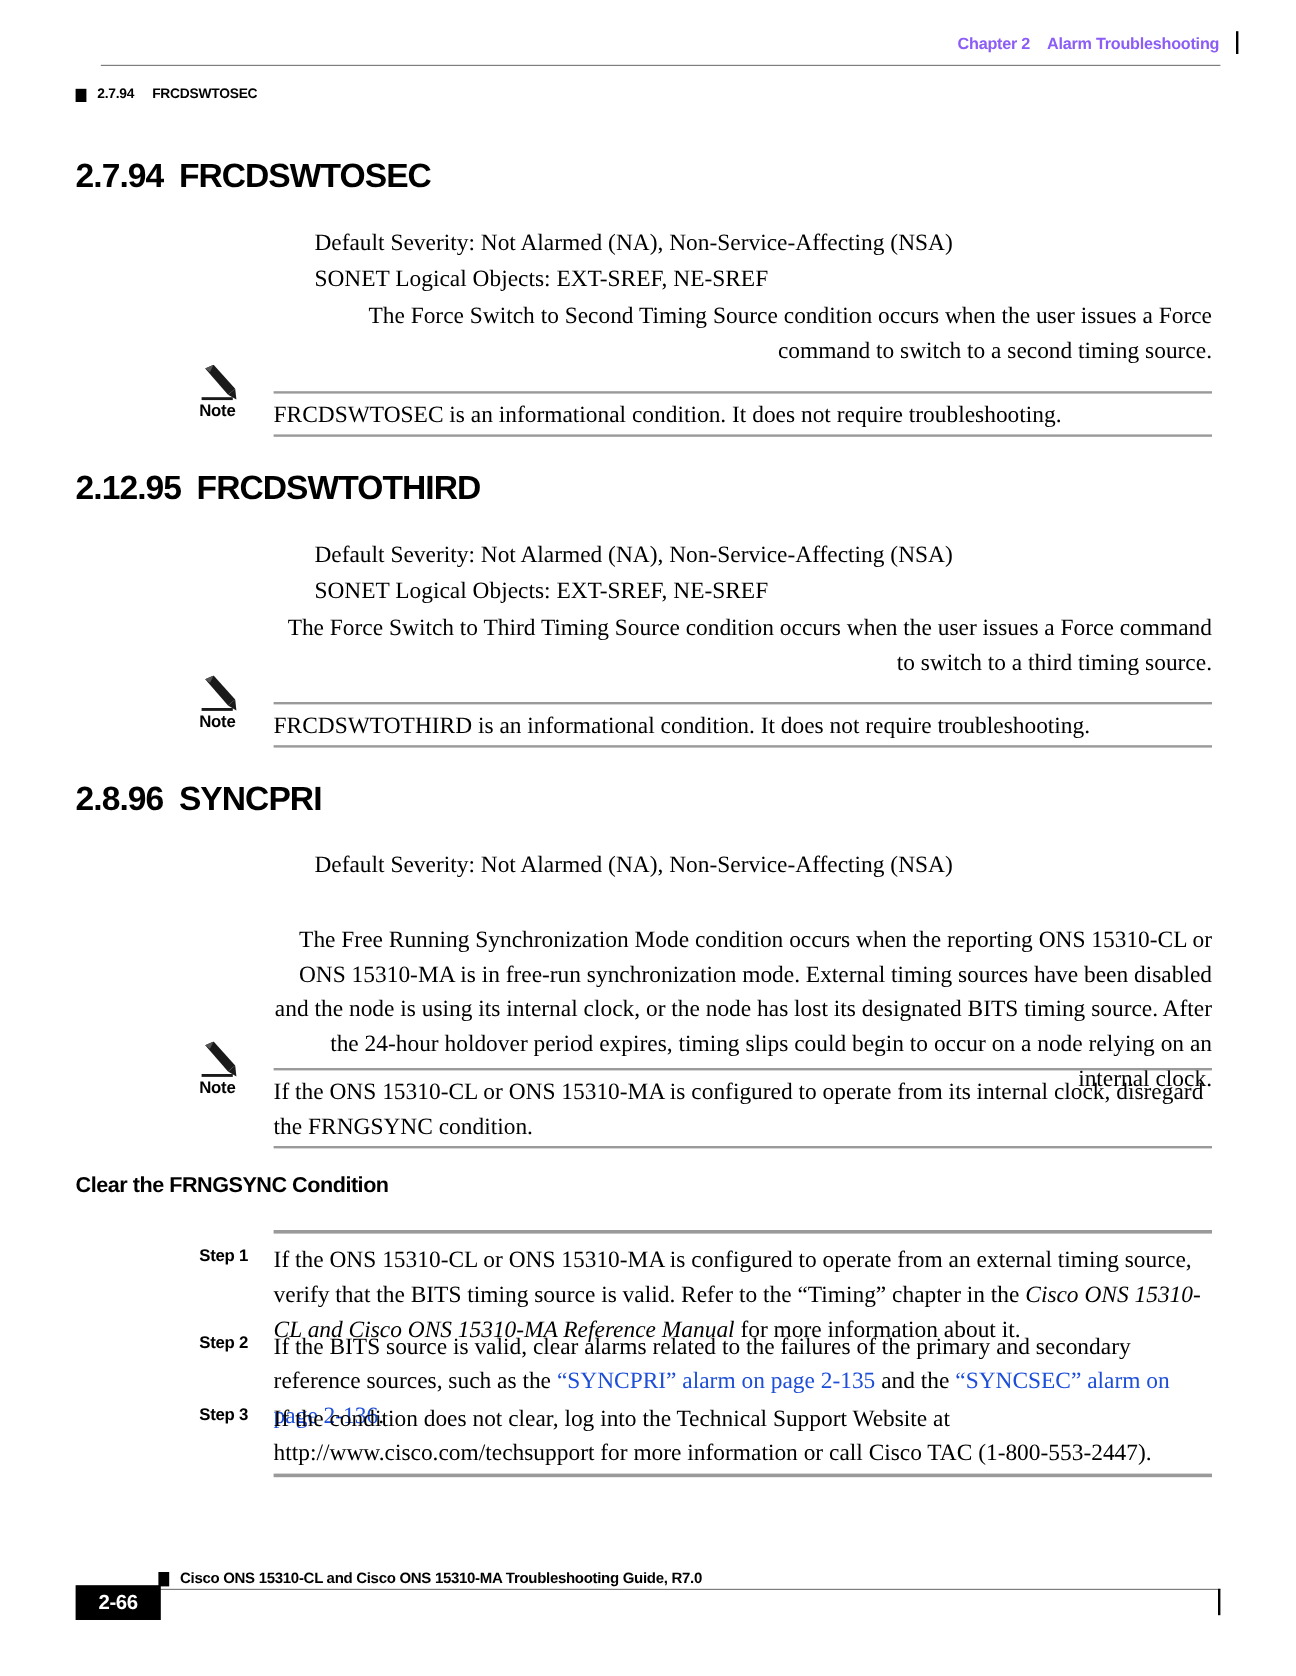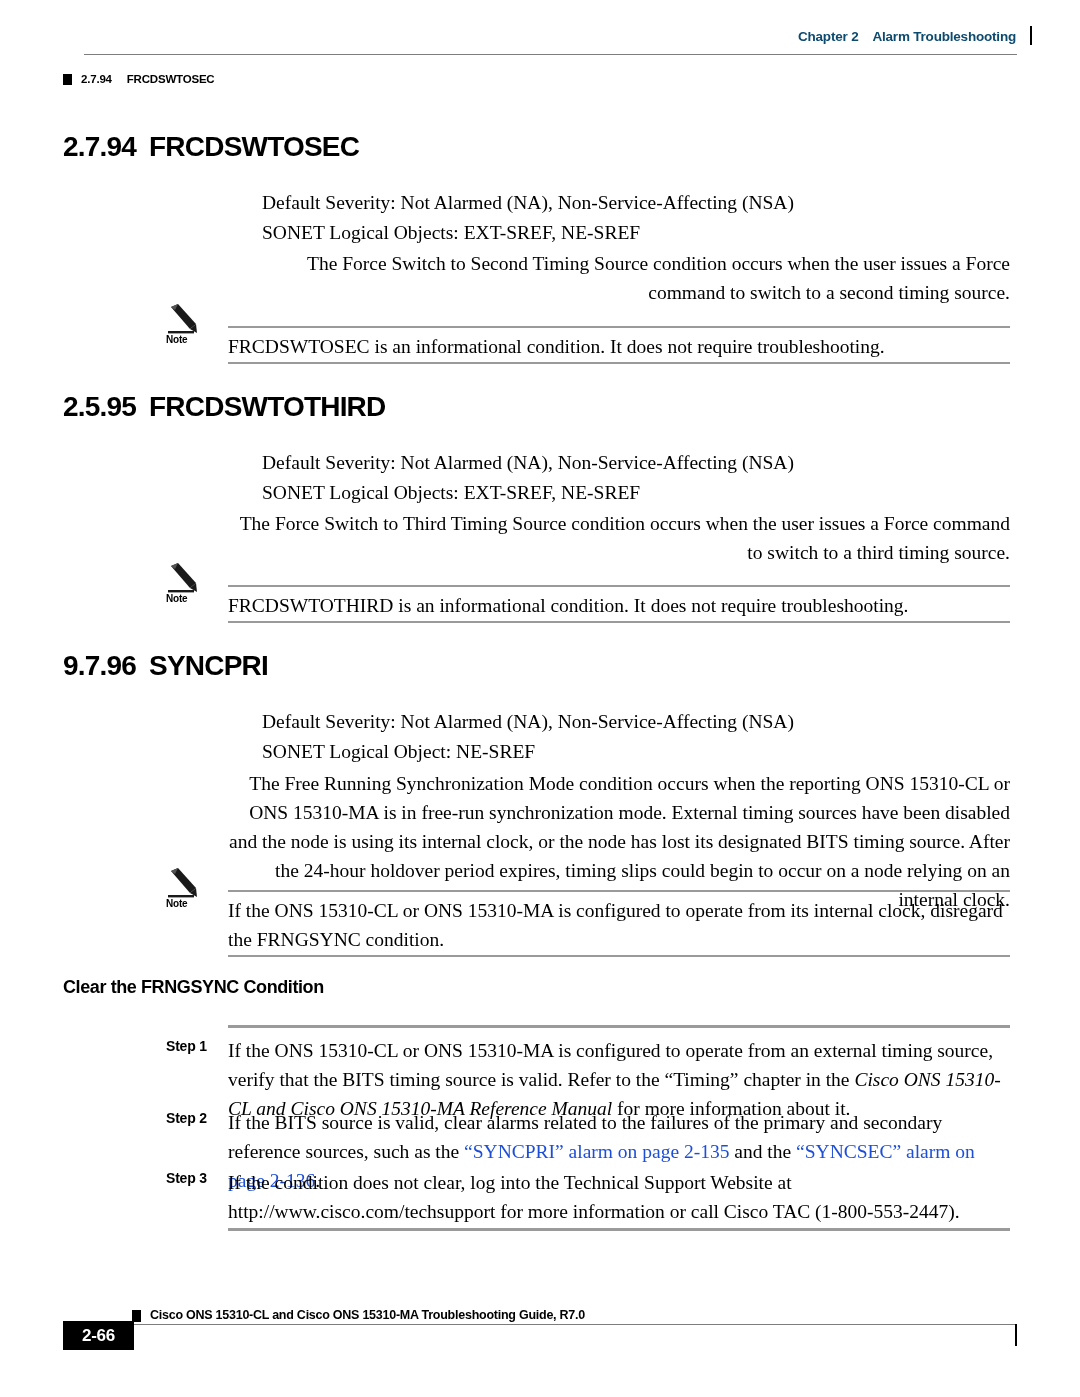--- a/index.html
+++ b/index.html
@@ -31,21 +31,21 @@
   }
   .header-right {
     position: absolute;
     right: 48px;
     top: 0;
     font-family: "Liberation Sans", "DejaVu Sans", sans-serif;
     font-weight: bold;
     font-size: 13.5px;
     letter-spacing: -0.2px;
     white-space: nowrap;
-    color: #0c4a6e;
+    color: #8b5cf6;
   }
   .header-right .chap { margin-right: 14px; }
   .header-right .tick {
     display: inline-block;
     width: 2px;
     height: 19px;
     background: #000;
     vertical-align: -4px;
     margin-left: 14px;
   }
@@ -123,21 +123,21 @@
     top: 0;
     width: 40px;
     height: 32px;
   }
   .note .note-label {
     position: absolute;
     left: 0;
     top: 30px;
     font-family: "Liberation Sans", "DejaVu Sans", sans-serif;
     font-weight: bold;
-    font-size: 10px;
+    font-size: 14px;
     letter-spacing: -0.2px;
   }
   .note .note-rule-top {
     position: absolute;
     left: 62px;
     right: 0;
     top: 22px;
     height: 1.5px;
     background: #9a9a9a;
   }
@@ -281,21 +281,21 @@
       </g>
       <rect x="2" y="27" width="26" height="2.4" fill="#1a1a1a"></rect>
     </svg>
     <div class="note-rule-top"></div>
     <div class="note-label">Note</div>
     <div class="note-body">FRCDSWTOSEC is an informational condition. It does not require troubleshooting.</div>
     <div class="note-rule-bot" style="top:58px"></div>
   </div>
 
   <h1 class="sec" style="top:391px">
-    <span class="num">2.5.95</span><span>FRCDSWTOTHIRD</span>
+    <span class="num">2.12.95</span><span>FRCDSWTOTHIRD</span>
   </h1>
 
   <p class="body indent-deep" style="top:448px">Default Severity: Not Alarmed (NA), Non-Service-Affecting (NSA)</p>
   <p class="body indent-deep" style="top:478px">SONET Logical Objects: EXT-SREF, NE-SREF</p>
   <p class="body indent-std" style="top:509px">The Force Switch to Third Timing Source condition occurs when the user issues a Force command to switch to a third timing source.</p>
 
   <div class="note" style="top:563px; height:62px">
     <svg class="pencil" viewBox="0 0 40 32">
       <g>
         <polygon points="5,3 12,0 30,20 24,25" fill="#1a1a1a"></polygon>
@@ -304,25 +304,24 @@
       </g>
       <rect x="2" y="27" width="26" height="2.4" fill="#1a1a1a"></rect>
     </svg>
     <div class="note-rule-top"></div>
     <div class="note-label">Note</div>
     <div class="note-body">FRCDSWTOTHIRD is an informational condition. It does not require troubleshooting.</div>
     <div class="note-rule-bot" style="top:58px"></div>
   </div>
 
   <h1 class="sec" style="top:650px">
-    <span class="num">9.7.96</span><span>SYNCPRI</span>
+    <span class="num">2.8.96</span><span>SYNCPRI</span>
   </h1>
 
   <p class="body indent-deep" style="top:707px">Default Severity: Not Alarmed (NA), Non-Service-Affecting (NSA)</p>
-  <p class="body indent-deep" style="top:737px">SONET Logical Object: NE-SREF</p>
   <p class="body indent-std" style="top:769px">The Free Running Synchronization Mode condition occurs when the reporting ONS 15310-CL or ONS 15310-MA is in free-run synchronization mode. External timing sources have been disabled and the node is using its internal clock, or the node has lost its designated BITS timing source. After the 24-hour holdover period expires, timing slips could begin to occur on a node relying on an internal clock.</p>
 
   <div class="note" style="top:868px; height:92px">
     <svg class="pencil" viewBox="0 0 40 32">
       <g>
         <polygon points="5,3 12,0 30,20 24,25" fill="#1a1a1a"></polygon>
         <polygon points="24,25 30,20 31,29" fill="#1a1a1a"></polygon>
         <polygon points="5,3 12,0 9,6" fill="#555"></polygon>
       </g>
       <rect x="2" y="27" width="26" height="2.4" fill="#1a1a1a"></rect>

